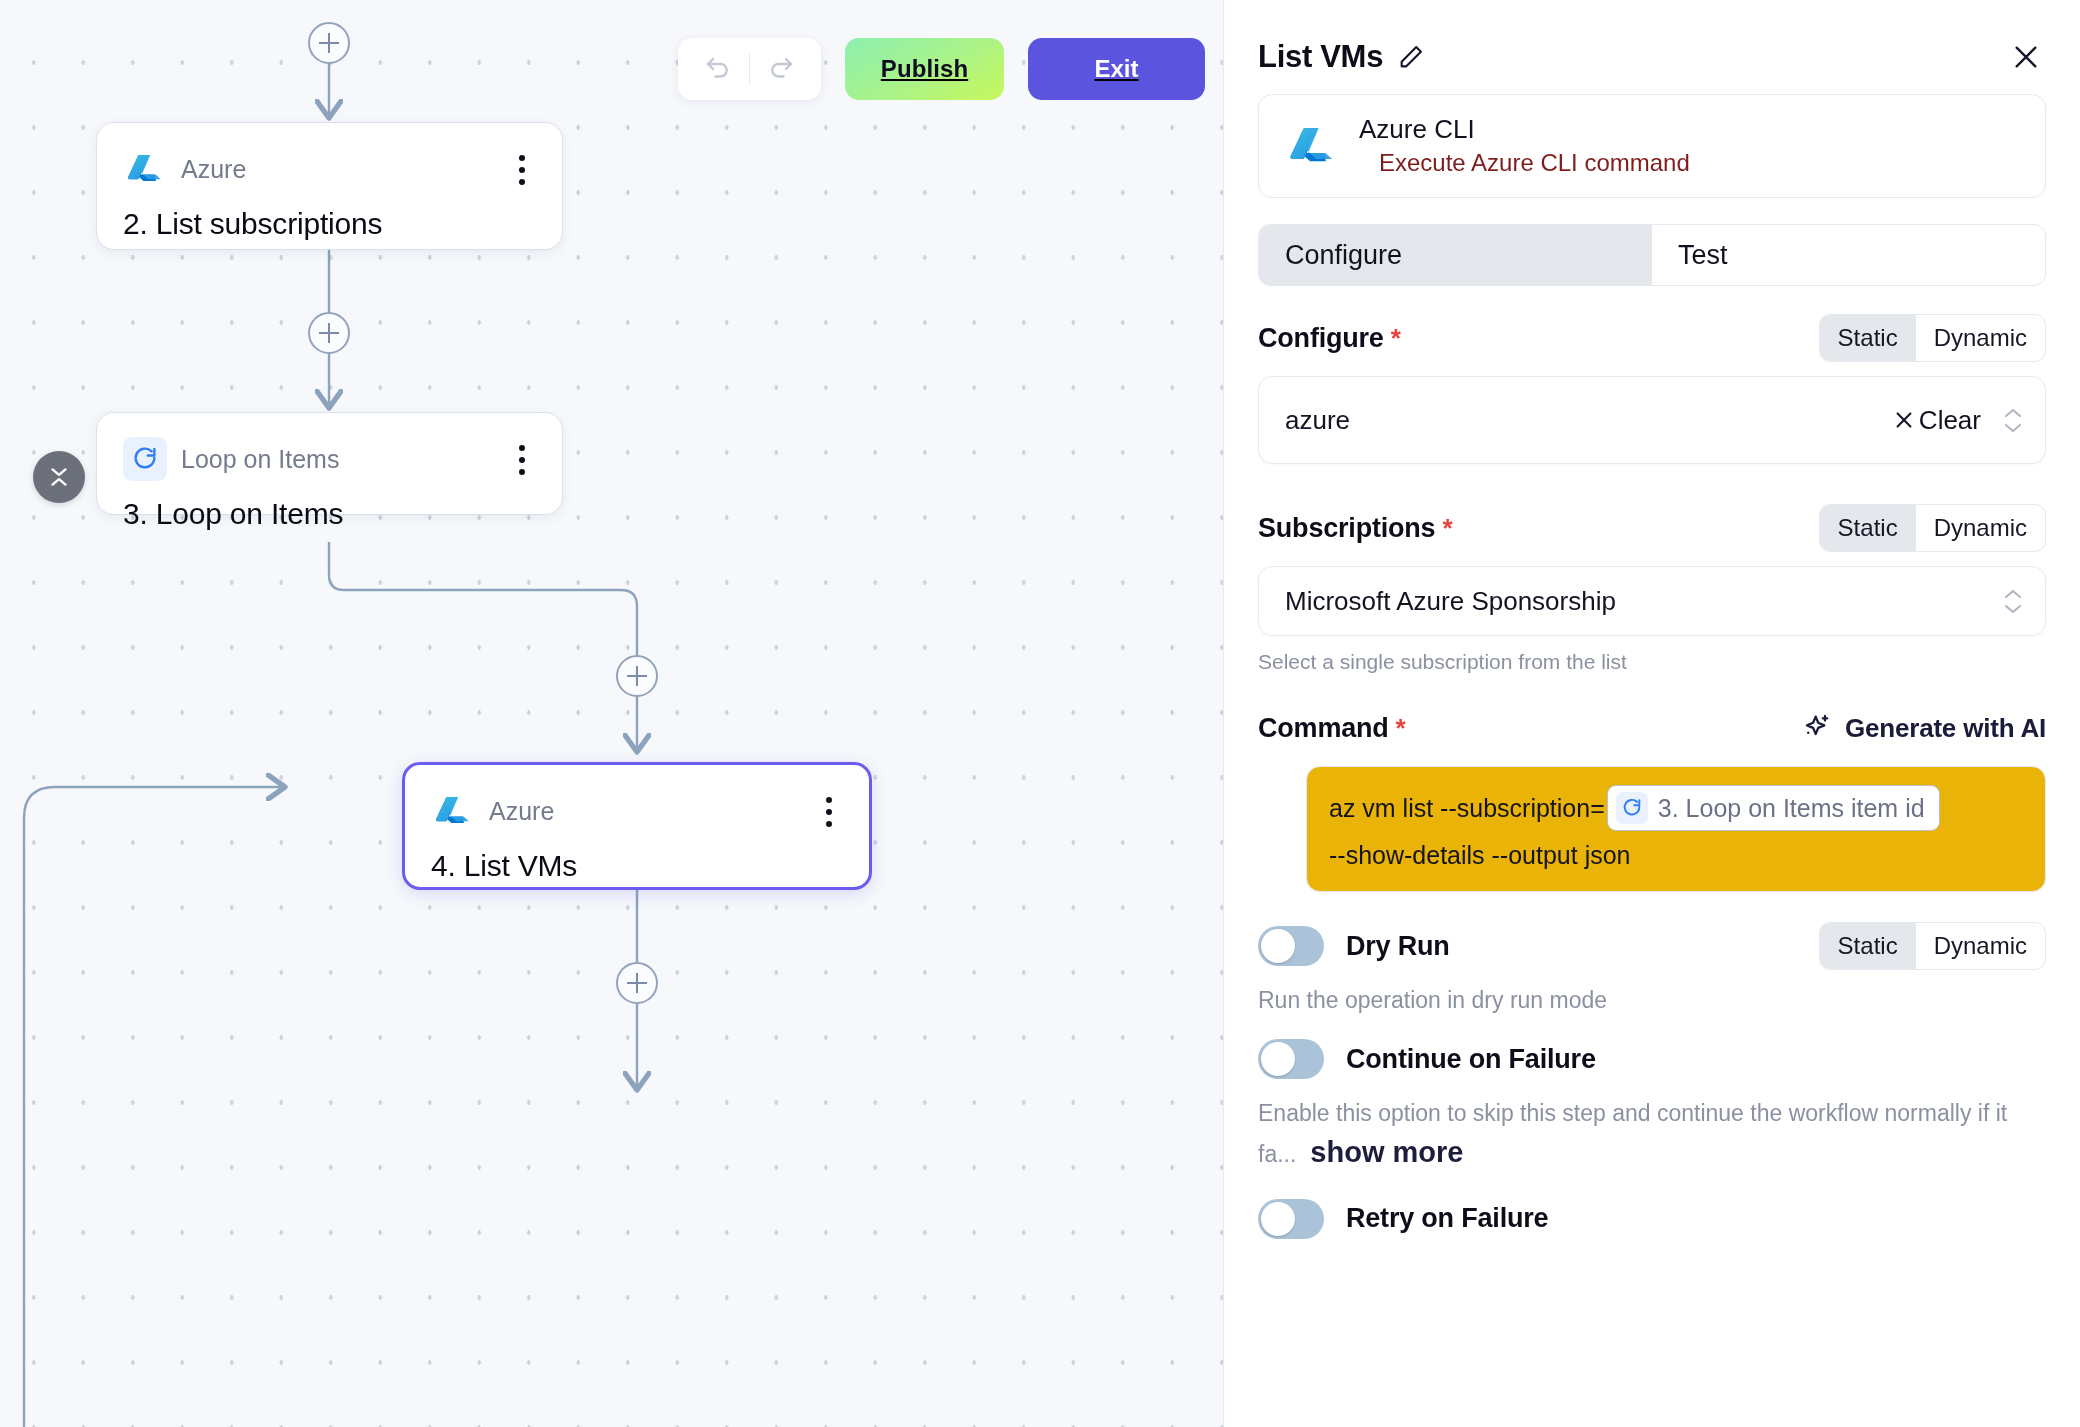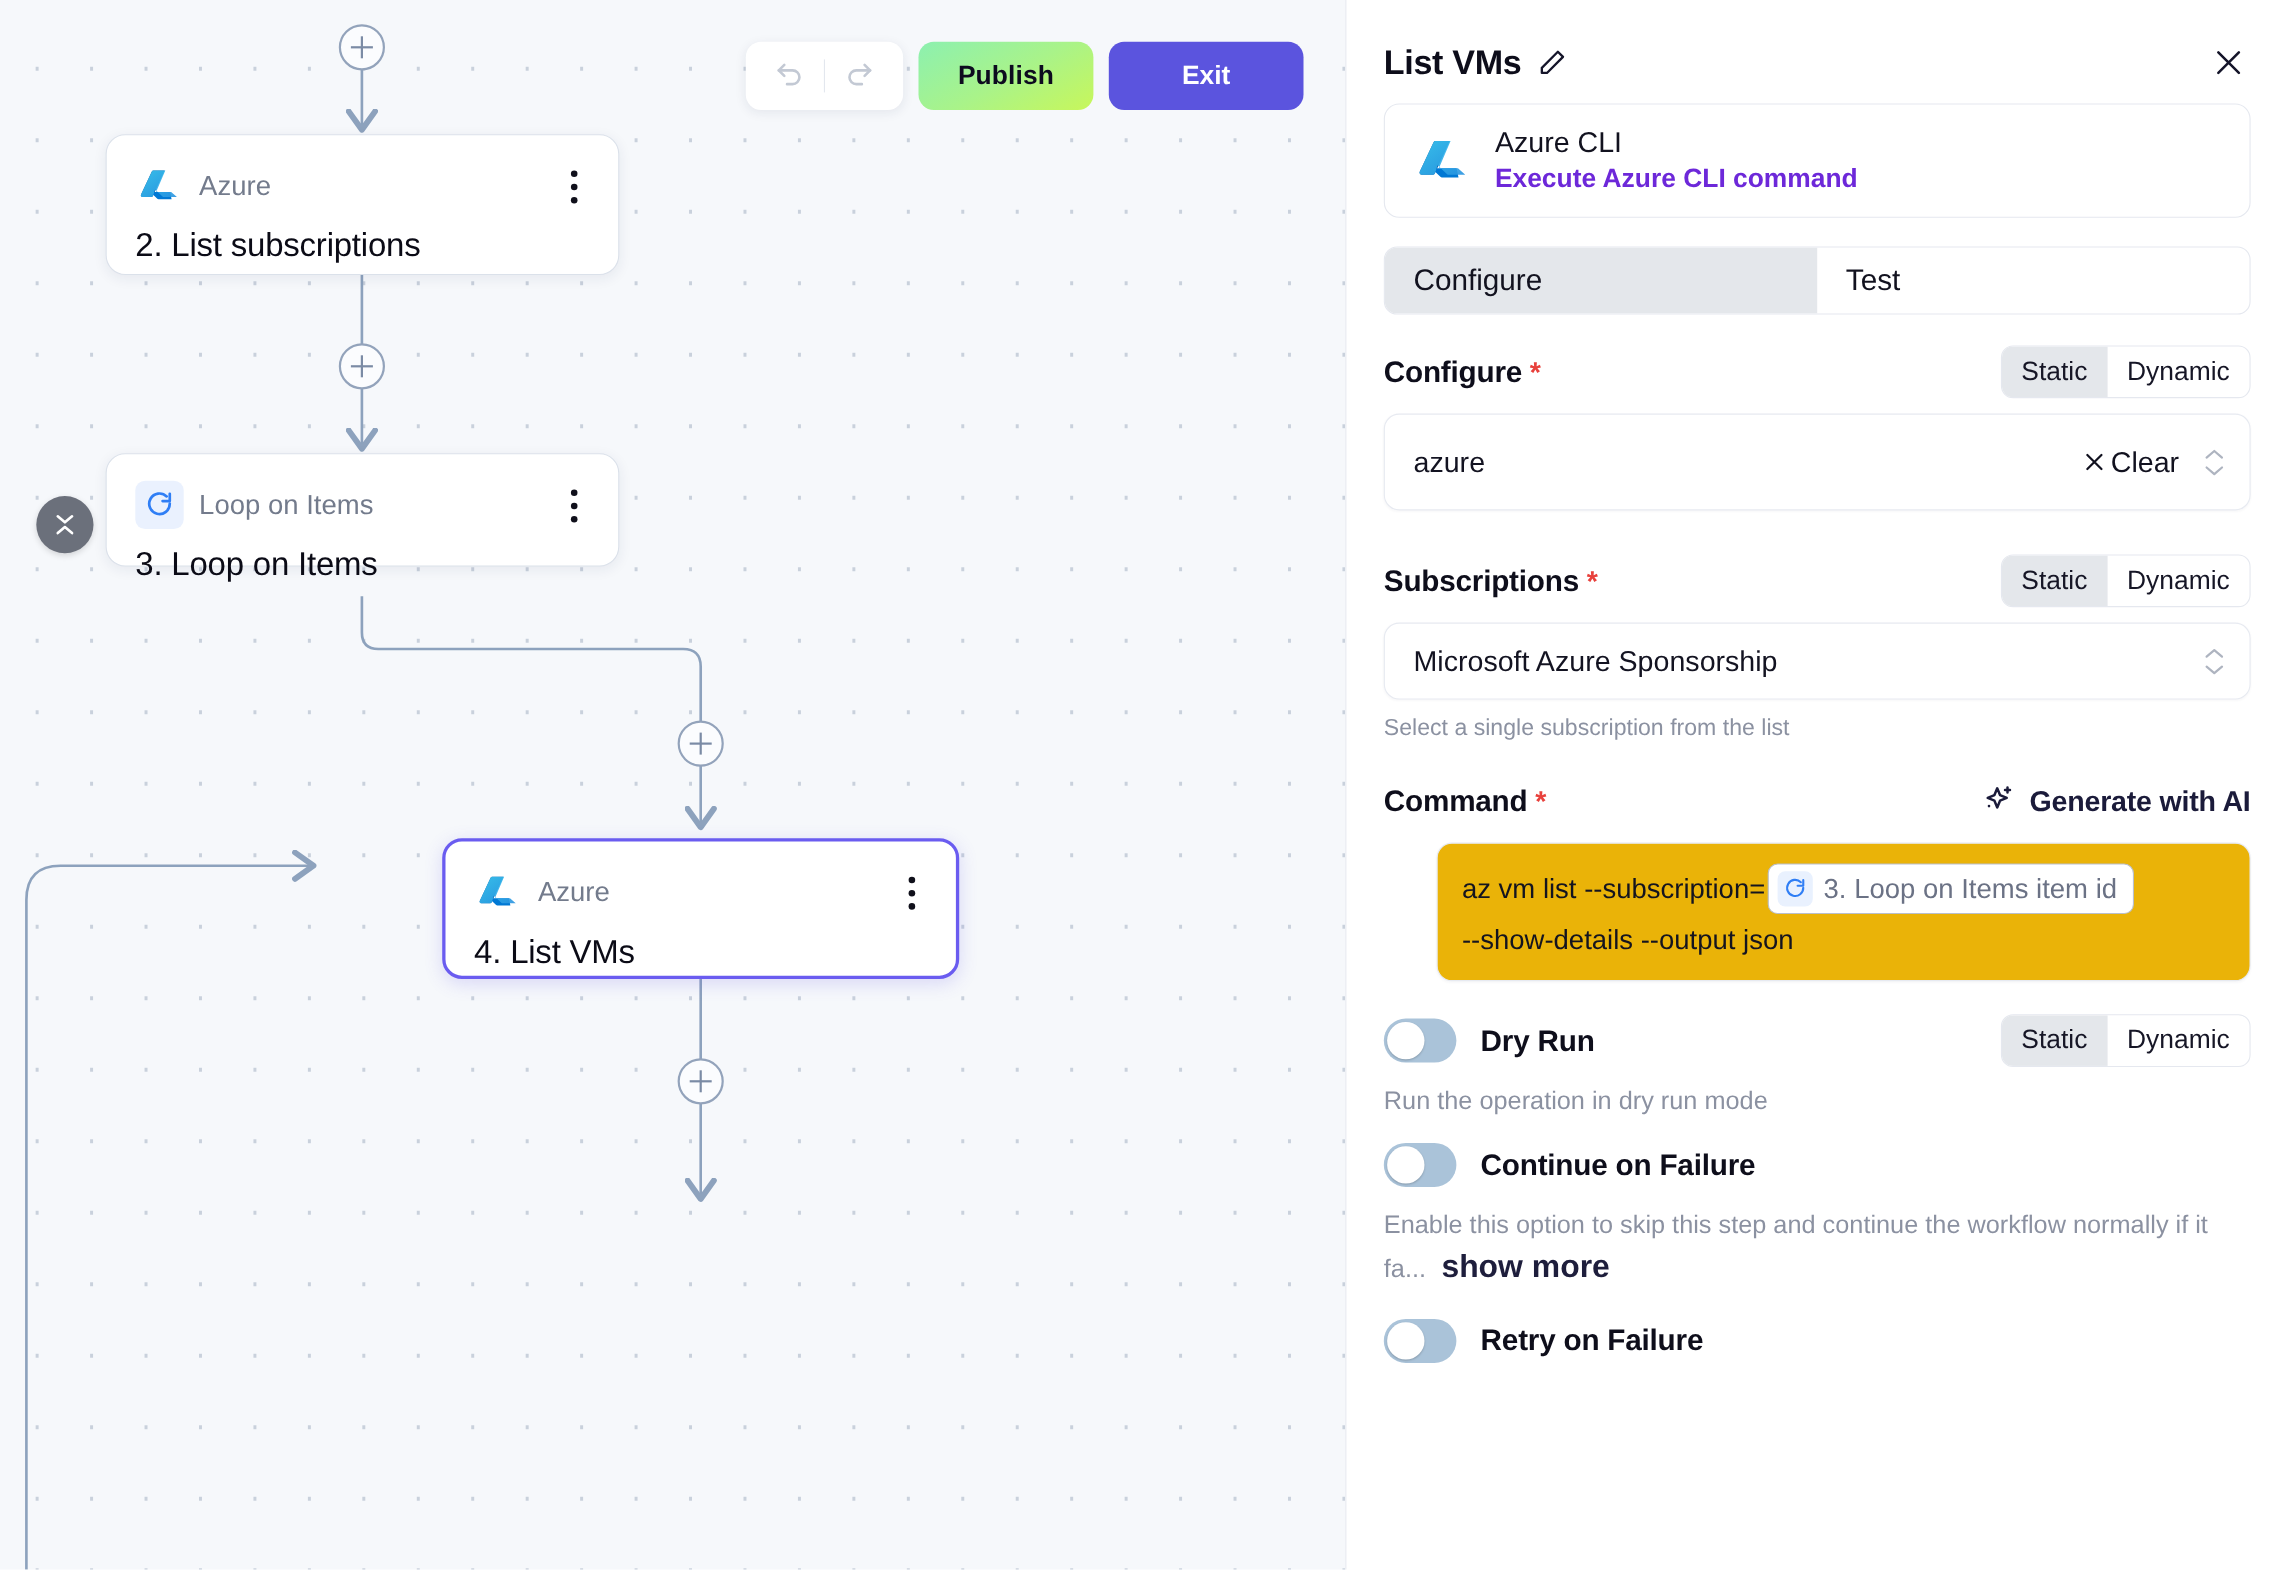--- a/index.html
+++ b/index.html
@@ -18,21 +18,21 @@
     background-color: #f6f8fb;
     background-image: radial-gradient(#c9d1dc 1.6px, transparent 1.7px);
     background-size: 49.5px 65px;
     background-position: 9px 30px;
     overflow: hidden;
     flex: 0 0 1223px;
   }
   #edges { position: absolute; inset: 0; width: 1223px; height: 1427px; }
 
   
-  .toolbar { position: absolute; top: 38px; left: 678px; display: flex; gap: 14px; align-items: center; z-index: 40; }
+  .toolbar { position: absolute; top: 38px; left: 678px; display: flex; gap: 24px; align-items: center; z-index: 40; text-decoration: underline; }
   .undo-redo {
     width: 143px; height: 62px; background: #ffffff; border-radius: 14px;
     display: flex; align-items: center; justify-content: center; gap: 0px;
     box-shadow: 0 2px 10px rgba(25,40,80,.08);
   }
   .ur-btn { width: 62px; height: 62px; display:flex; align-items:center; justify-content:center; cursor: pointer; }
   .ur-sep { width: 1px; height: 30px; background: #e3e7ee; }
   .btn-publish {
     width: 159px; height: 62px; border-radius: 14px; border: none; cursor: pointer;
     background: linear-gradient(150deg, #8cf0b0 0%, #a9f389 52%, #c8f75a 100%);
@@ -85,21 +85,21 @@
   .panel-title { font-size: 31px; font-weight: 700; color: #0d0d1a; letter-spacing: -.3px; }
   .pencil { margin-left: 14px; cursor: pointer; display:flex; }
   .panel-close { margin-left: auto; width: 40px; height: 40px; display:flex; align-items:center; justify-content:center; cursor:pointer; }
 
   .app-card {
     margin: 8px 34px 0 34px; border: 1.5px solid #e5e8ef; border-radius: 14px;
     height: 104px; display:flex; align-items:center; gap: 22px; padding: 0 28px;
   }
   .app-card .ac-icon { width: 50px; height: 50px; display:flex; align-items:center; justify-content:center; flex:0 0 50px; }
   .ac-name { font-size: 26px; color: #12121f; font-weight: 400; line-height: 1.3; }
-  .ac-desc { font-size: 24px; color: #6d28d9; font-weight: 700; line-height: 1.35; }
+  .ac-desc { font-size: 24px; color: #7f1d1d; font-weight: 400; line-height: 1.35; margin-left: 20px; }
 
   .tabs { margin: 26px 34px 0 34px; display:flex; border:1.5px solid #e5e8ef; border-radius: 12px; overflow:hidden; height: 62px; }
   .tab { flex: 1; display:flex; align-items:center; padding-left: 26px; font-size: 27px; color: #12121f; cursor:pointer; }
   .tab.active { background: #e4e7eb; font-weight: 400; }
 
   .form { padding: 0 34px; }
   .field-row { display:flex; align-items:center; margin-top: 30px; height: 44px; }
   .field-label { font-size: 27px; font-weight: 700; color: #0e0e1b; letter-spacing: -.2px; }
   .req { color: #e8413c; font-size: 26px; margin-left: 7px; font-weight: 700; }
   .seg { margin-left:auto; display:flex; border:1.5px solid #e5e8ef; border-radius: 11px; overflow:hidden; height: 48px; background:#fff; }

